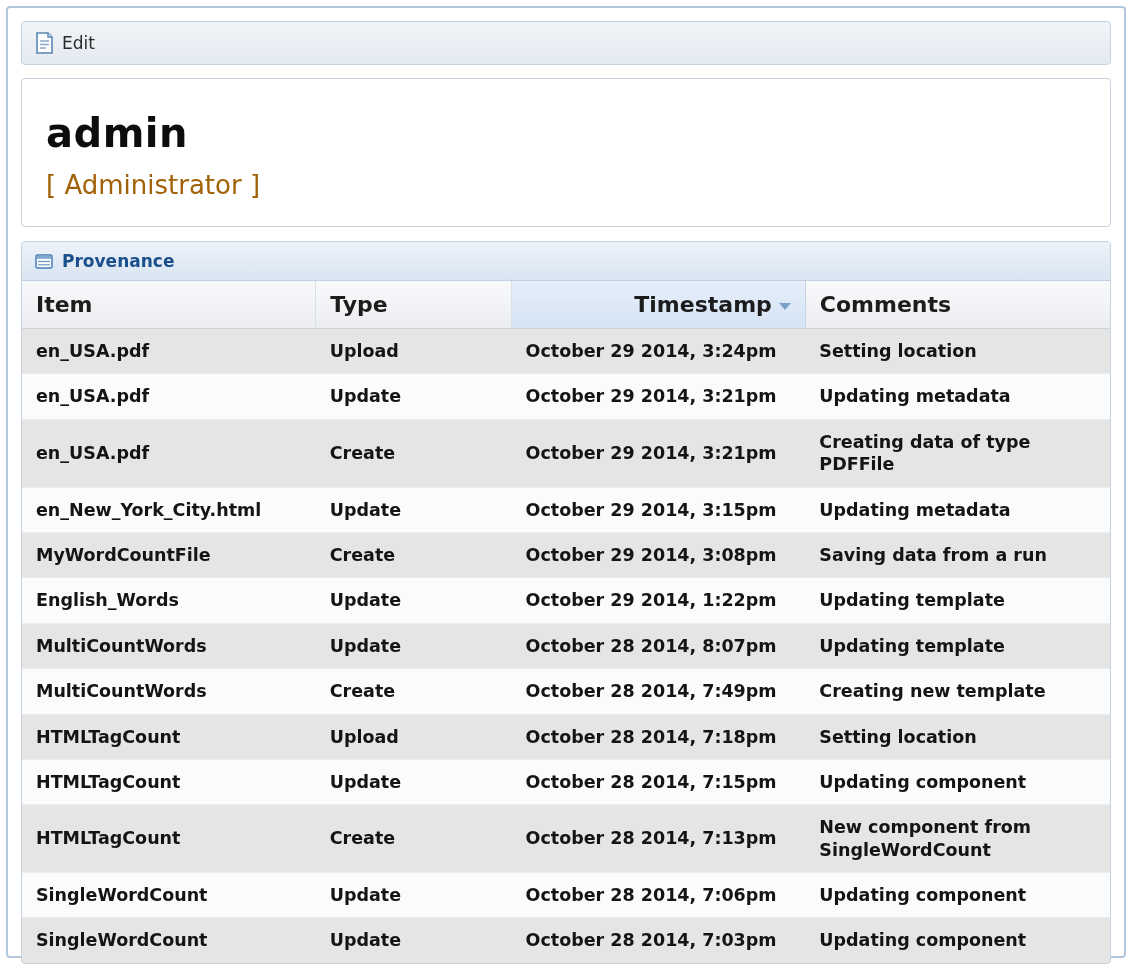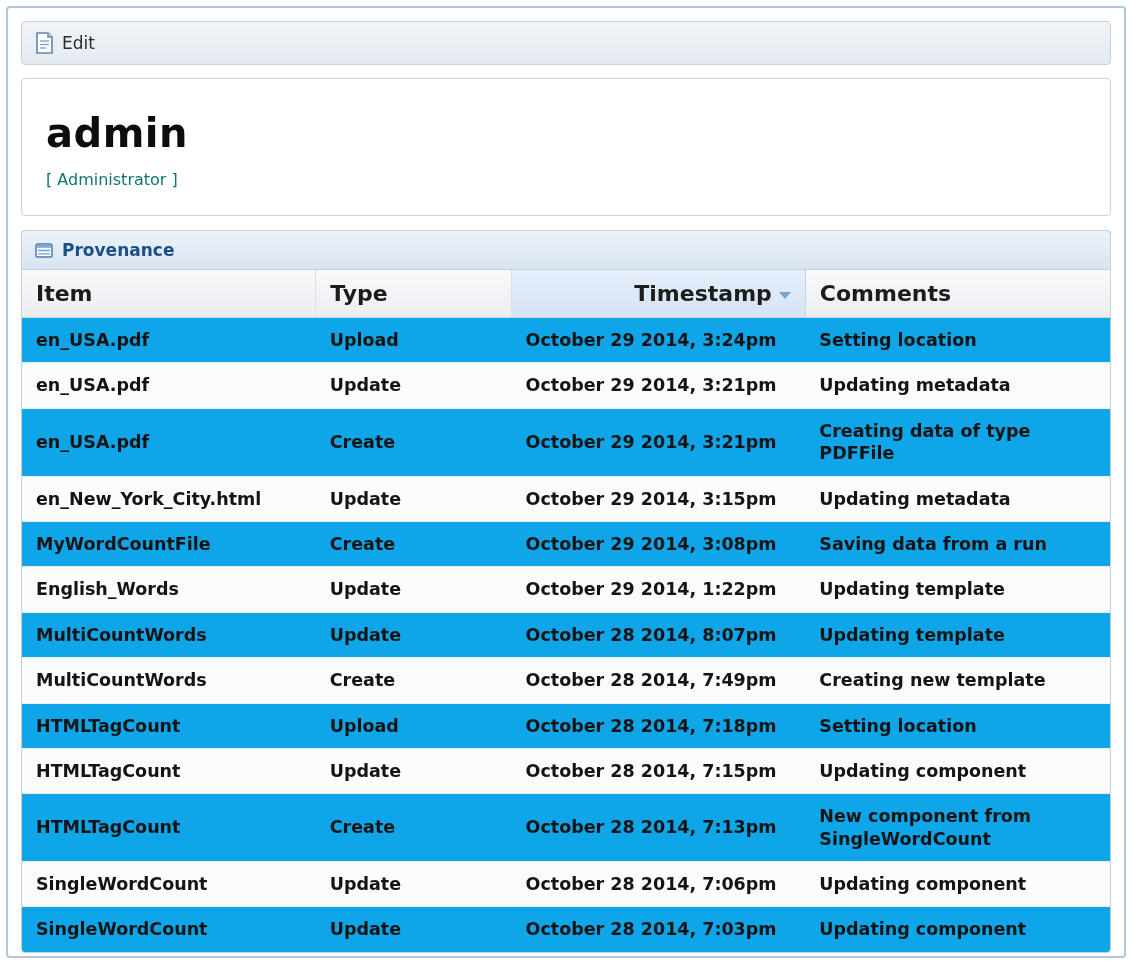--- a/index.html
+++ b/index.html
@@ -48,30 +48,30 @@
     margin-bottom: 14px;
   }
   .user-name {
     font-size: 40px;
     font-weight: bold;
     color: #0d0d0d;
     letter-spacing: 0.5px;
     margin-bottom: 14px;
   }
   .user-role {
-    font-size: 16px;
-    color: #0f766e;
+    font-size: 26px;
+    color: #a16207;
   }
 
   
   .prov-panel {
     border: 1px solid #c6d2de;
     border-radius: 4px;
     overflow: hidden;
-    background: #0ea5e9;
+    background: #e5e5e5;
   }
   .prov-header {
     background: linear-gradient(#ecf2f9, #d9e5f1);
     border-bottom: 1px solid #c2d1e1;
     padding: 9px 13px;
     display: flex;
     align-items: center;
     gap: 9px;
     font-size: 17px;
     font-weight: bold;

